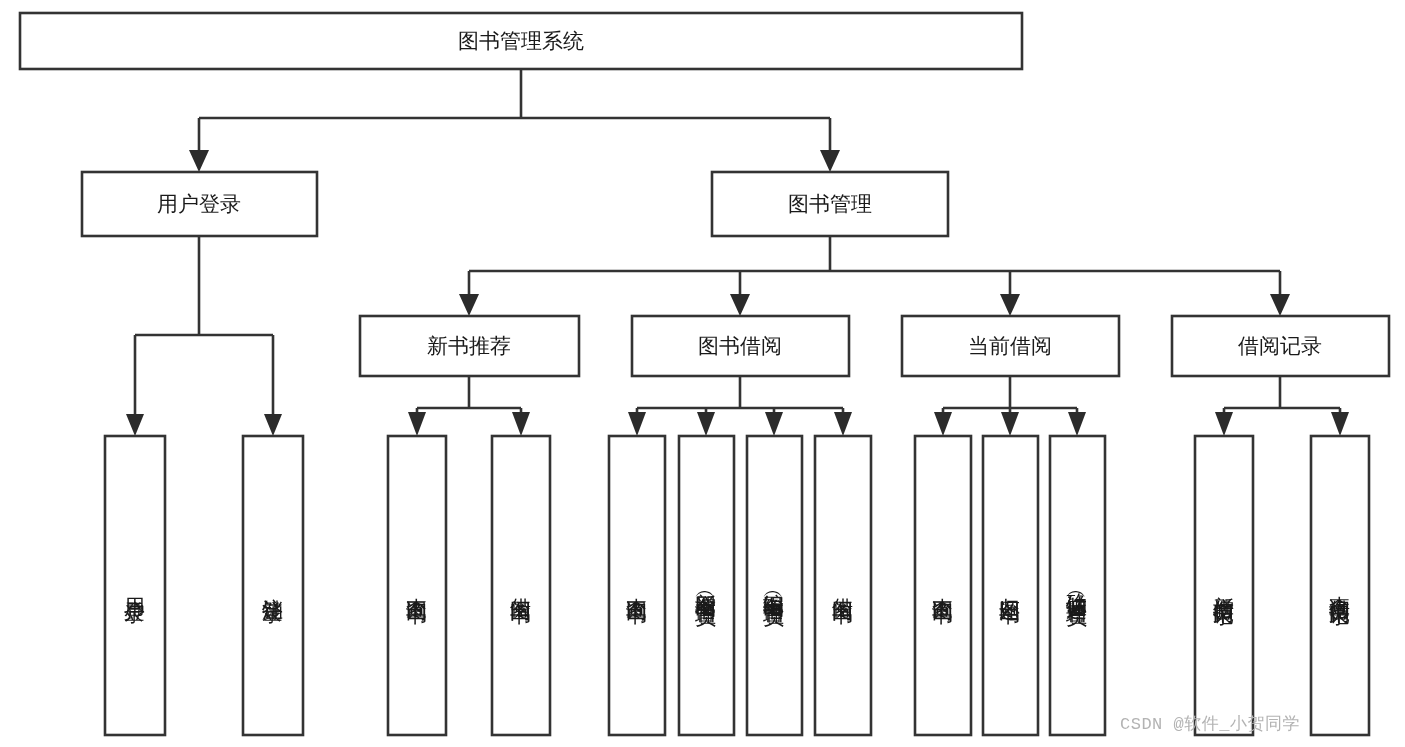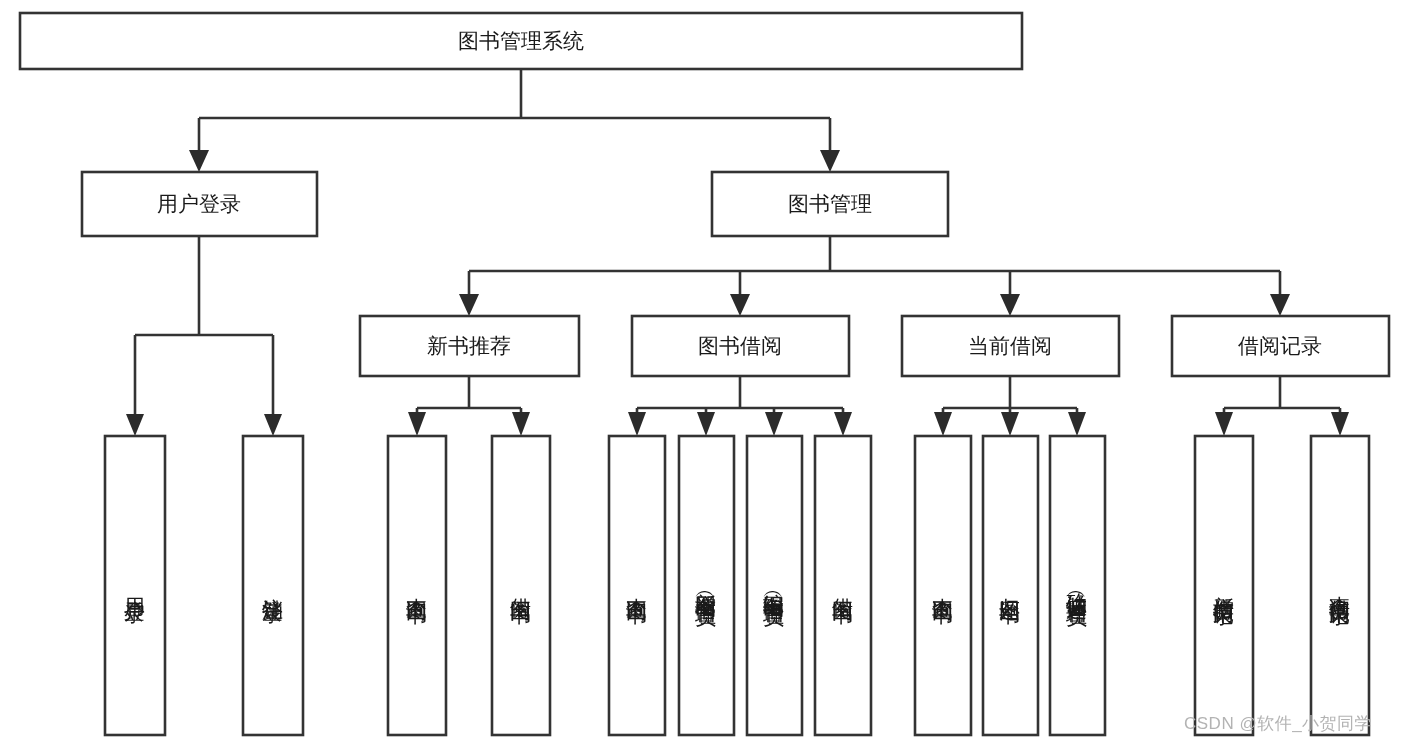--- a/index.html
+++ b/index.html
@@ -56,25 +56,25 @@
     fill: #1a1a1a;
     writing-mode: vertical-rl;
     text-orientation: upright;
     glyph-orientation-vertical: 0;
     letter-spacing: 2px;
     dominant-baseline: central;
     text-anchor: middle;
   }
   .watermark-text {
     position: absolute;
-    font-family: Liberation Sans, sans-serif;
+    font-family: Liberation Mono, monospace;
     font-size: 17px;
     color: #b3b3b3;
     white-space: nowrap;
-    left: 1184px;
+    left: 1120px;
     top: 712px;
     letter-spacing: 0.5px;
     user-select: none;
   }
 </style>
 </head>
 <body>
 
 <div id="diagram-root">
 

